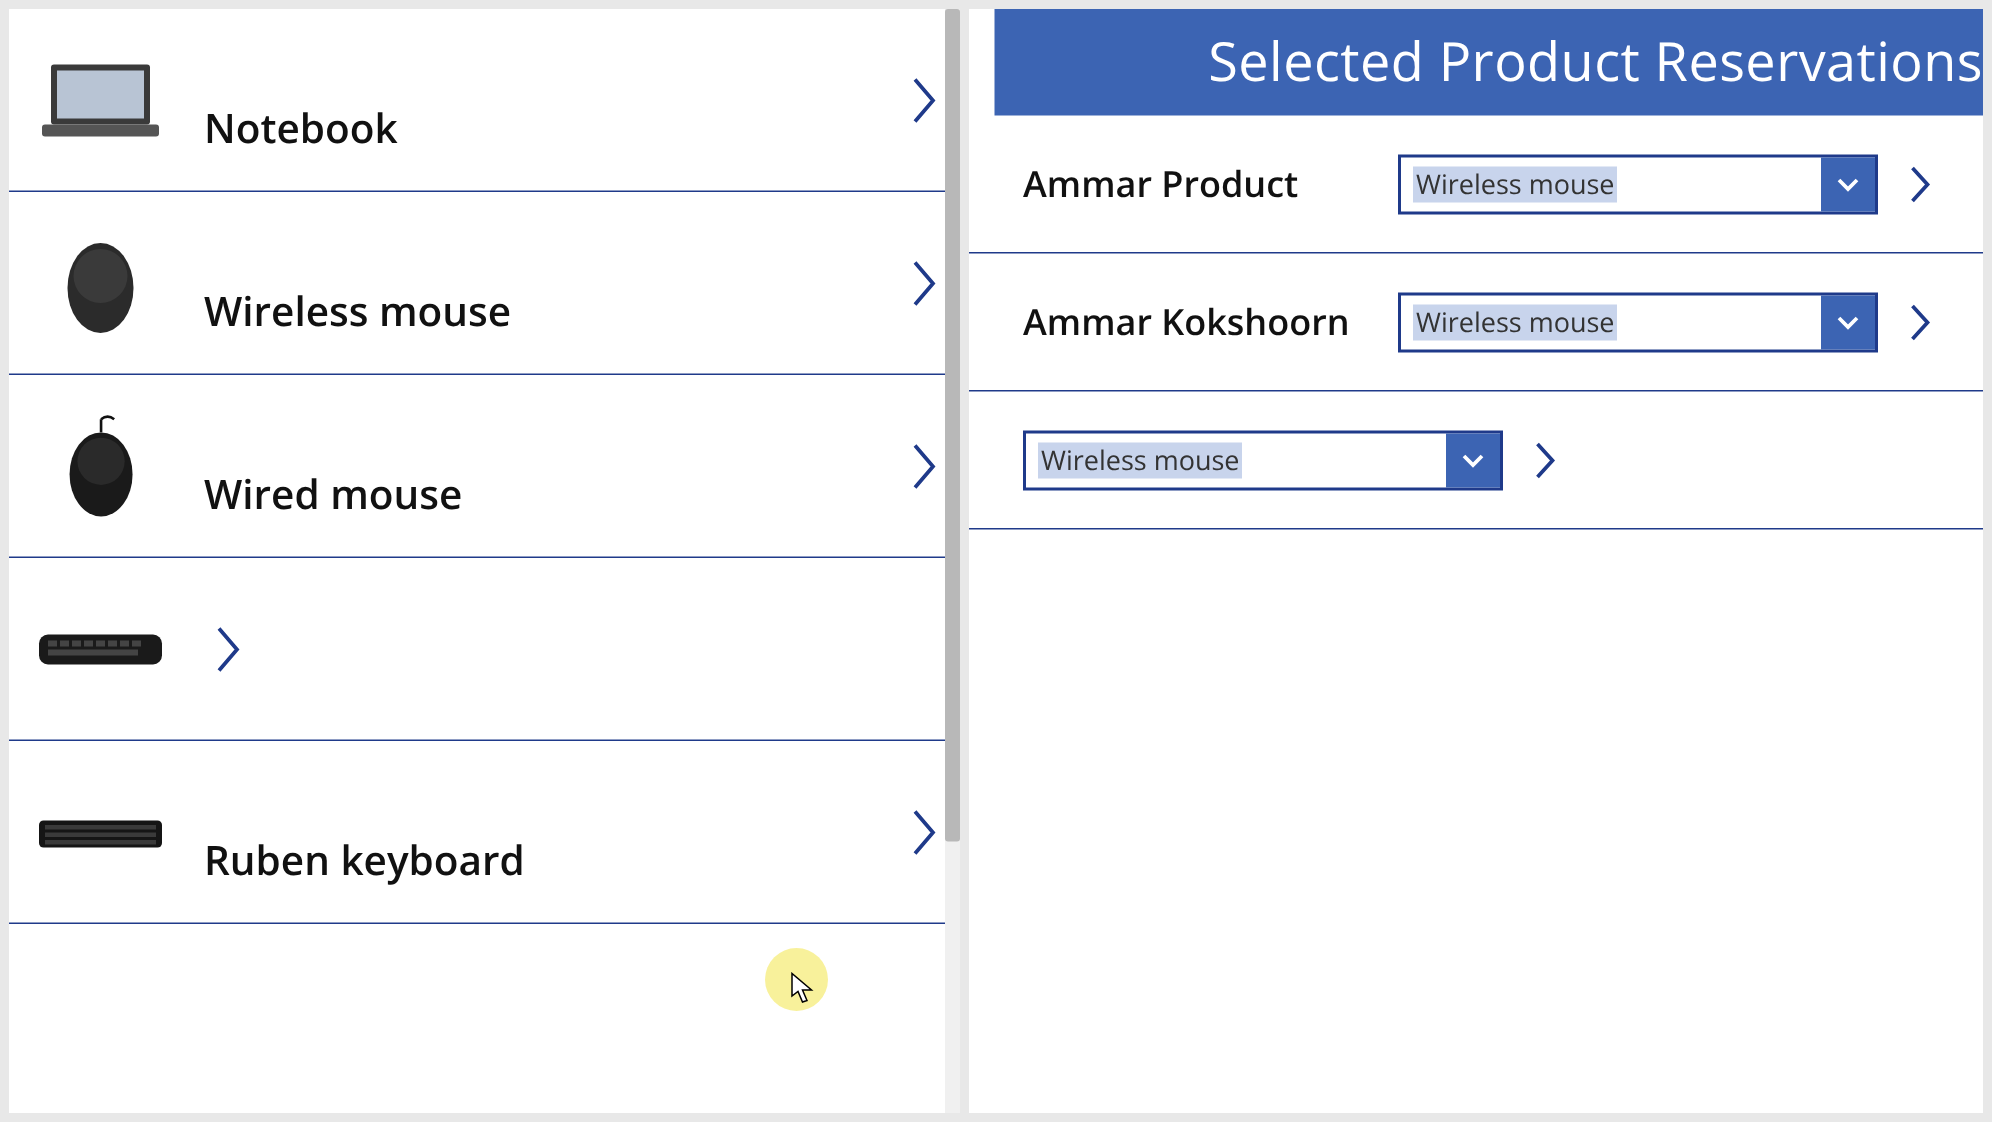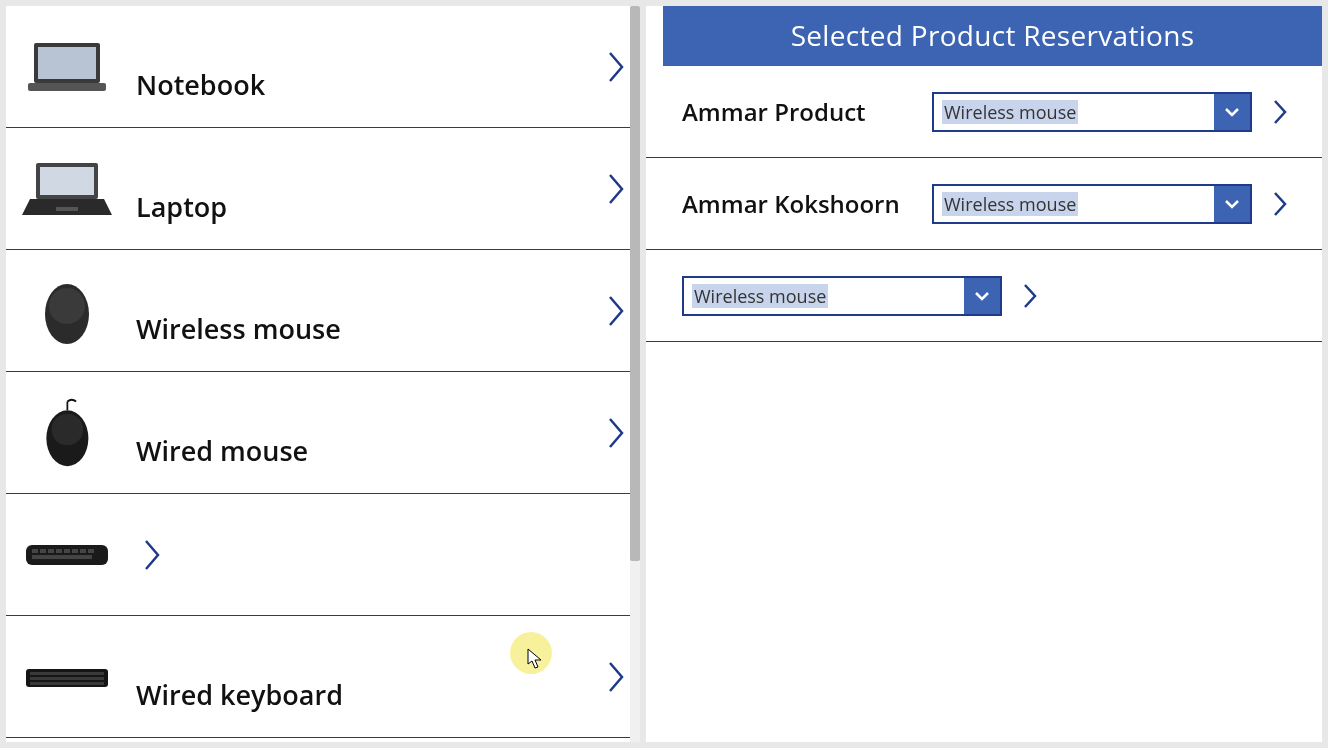--- a/index.html
+++ b/index.html
@@ -76,23 +76,23 @@
   .right-panel {
     flex: 1;
     background: #ffffff;
     height: 100%;
     display: flex;
     flex-direction: column;
   }
   .section-header {
     background: #3c64b3;
     color: #ffffff;
-    font-size: 28px;
+    font-size: 36px;
     font-weight: 500;
-    text-align: center;
+    text-align: right;
     padding: 10px 0 12px 0;
     letter-spacing: 0.3px;
     margin-left: 17px;
   }
   .reservation-row {
     display: flex;
     align-items: center;
     height: 92px;
     border-bottom: 1px solid #1f3a8a;
     padding: 0 10px 0 36px;
@@ -173,36 +173,20 @@
         </svg>
     </div>
     <div class="product-label">Notebook</div>
     <div class="row-chevron">
         <svg viewBox="0 0 20 36">
           <polyline points="4,4 16,18 4,32"></polyline>
         </svg>
       </div>
   </div>
 
-  <div class="product-row">
-    <div class="product-img">
-      <svg viewBox="0 0 90 60">
-          <rect x="14" y="4" width="62" height="36" rx="2" fill="#444"></rect>
-          <rect x="18" y="8" width="54" height="28" fill="#d0d8e4"></rect>
-          <polygon points="8,40 82,40 90,56 0,56" fill="#2a2a2a"></polygon>
-          <rect x="34" y="48" width="22" height="4" fill="#555"></rect>
-        </svg>
-    </div>
-    <div class="product-label">Laptop</div>
-    <div class="row-chevron">
-        <svg viewBox="0 0 20 36">
-          <polyline points="4,4 16,18 4,32"></polyline>
-        </svg>
-      </div>
-  </div>
 
   <div class="product-row">
     <div class="product-img">
       <svg viewBox="0 0 90 70">
           <ellipse cx="45" cy="38" rx="22" ry="30" fill="#2b2b2b"></ellipse>
           <ellipse cx="45" cy="30" rx="18" ry="18" fill="#3a3a3a"></ellipse>
         </svg>
     </div>
     <div class="product-label">Wireless mouse</div>
     <div class="row-chevron">
@@ -257,21 +241,21 @@
     <div class="product-img">
       <svg viewBox="0 0 90 40">
           <rect x="4" y="12" width="82" height="18" rx="3" fill="#151515"></rect>
           <g fill="#3a3a3a">
             <rect x="8" y="15" width="74" height="3"></rect>
             <rect x="8" y="20" width="74" height="3"></rect>
             <rect x="8" y="25" width="74" height="3"></rect>
           </g>
         </svg>
     </div>
-    <div class="product-label">Wired keyboard</div>
+    <div class="product-label">Ruben keyboard</div>
     <div class="row-chevron">
         <svg viewBox="0 0 20 36">
           <polyline points="4,4 16,18 4,32"></polyline>
         </svg>
       </div>
   </div>
 </div>
 
 <div class="right-panel">
   <div class="section-header">Selected Product Reservations</div>

